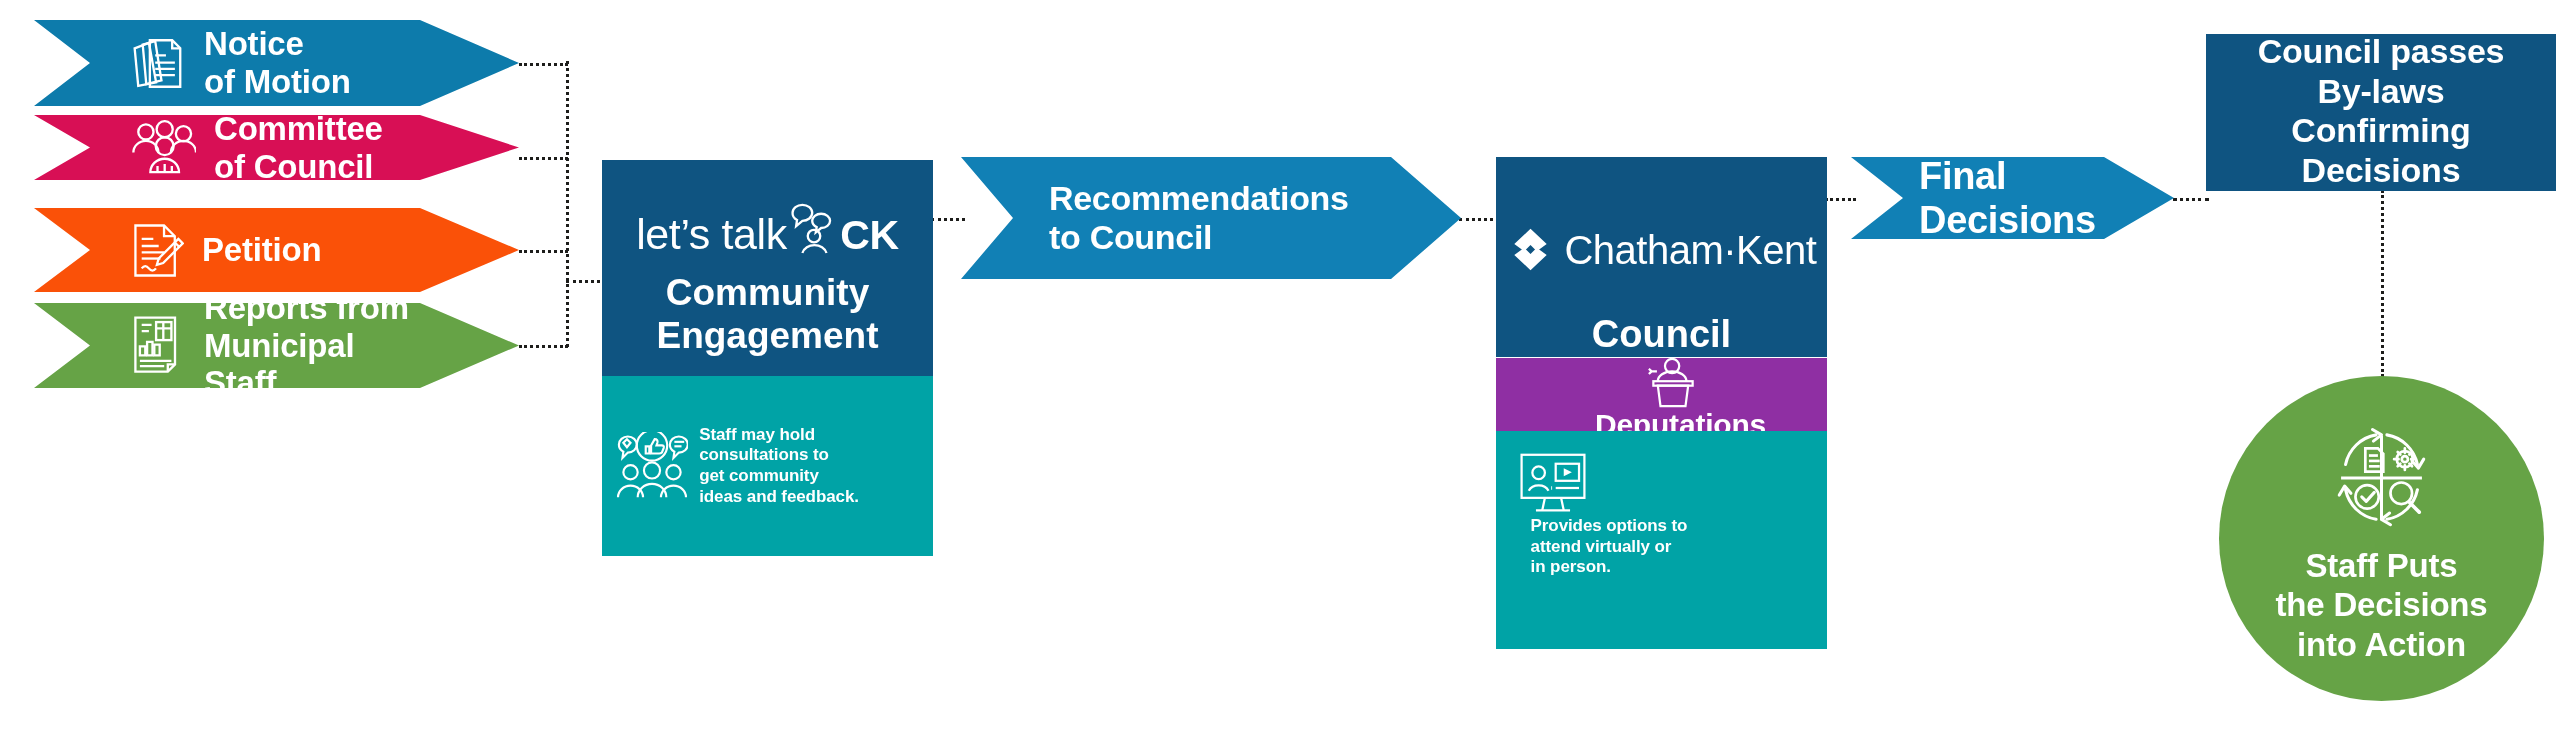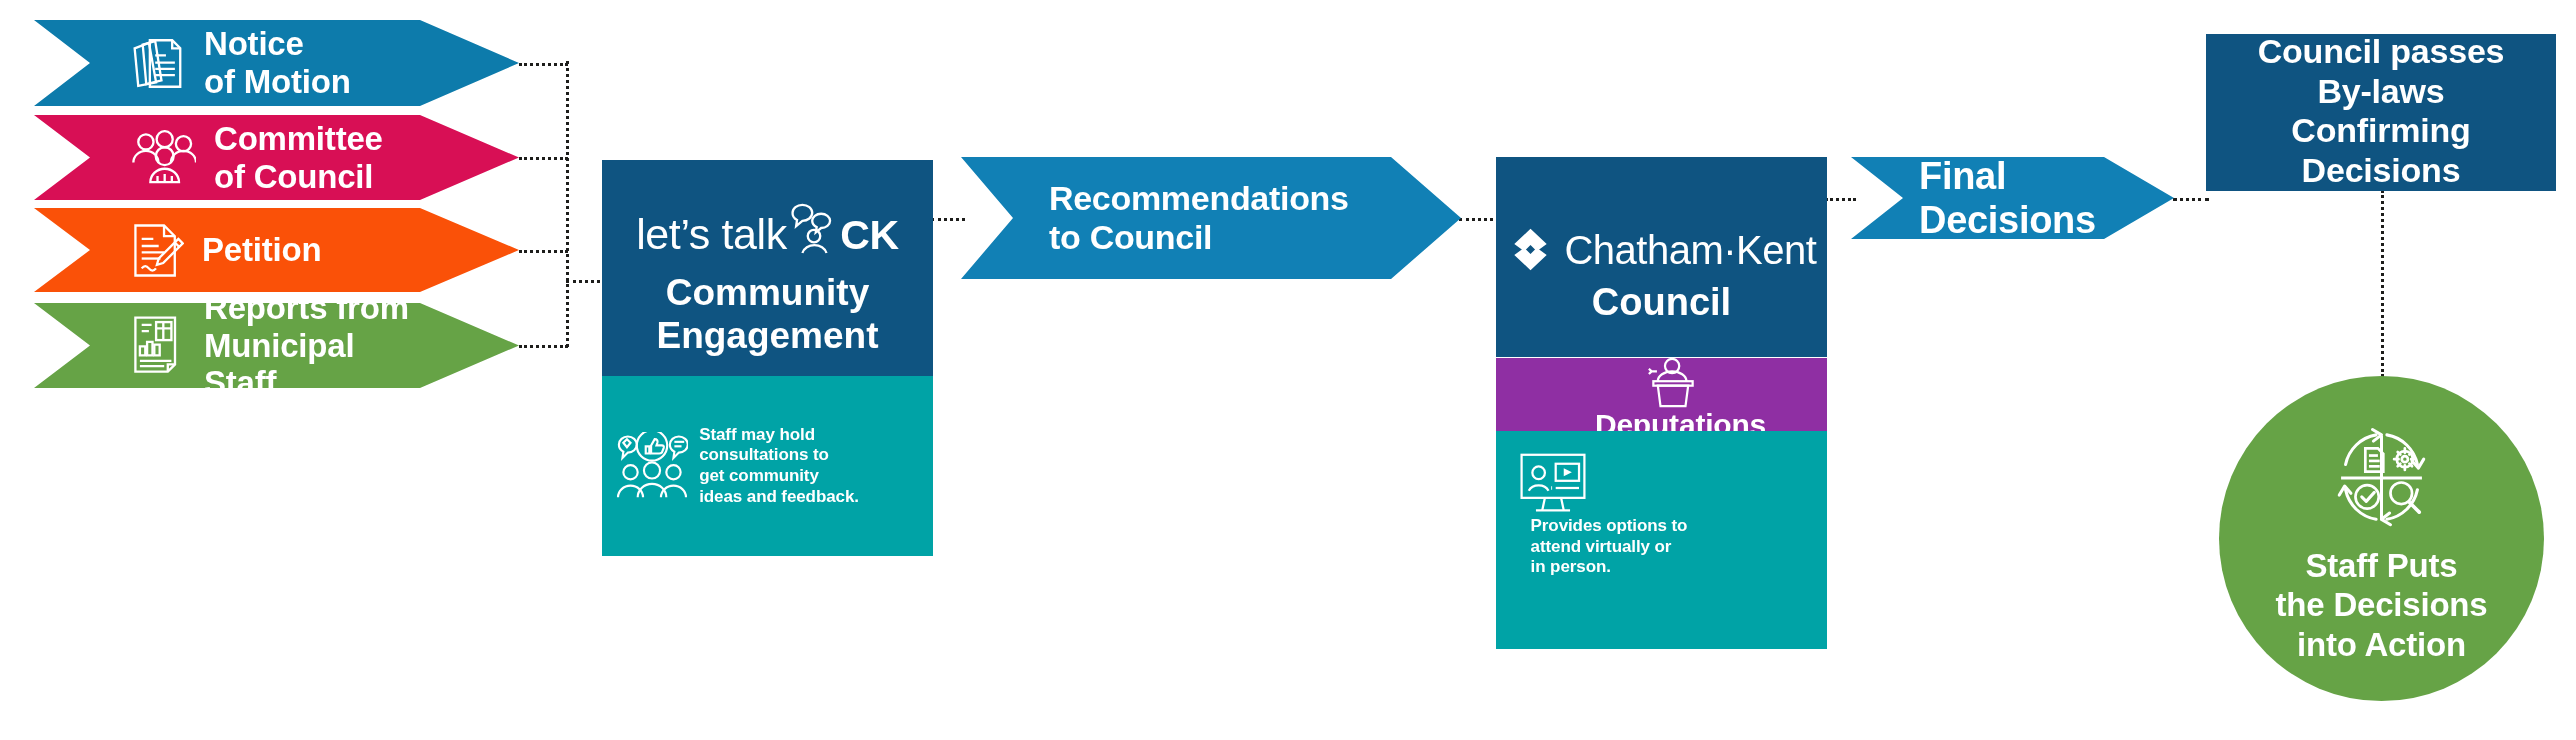--- a/index.html
+++ b/index.html
@@ -110,21 +110,21 @@
         <line x1="30" y1="24" x2="42" y2="24"></line>
         <line x1="30" y1="32" x2="52" y2="32"></line>
         <line x1="30" y1="39" x2="52" y2="39"></line>
         <line x1="30" y1="46" x2="52" y2="46"></line>
       </svg>
     </span>
     <span class="lbl" style="white-space:pre-line;">Notice
 of Motion</span>
   </div>
 
-  <div class="chev" style="left:34px;top:115px;width:485px;height:85px;background:#d80f55;">
+  <div class="chev" style="left:34px;top:115px;width:485px;height:65px;background:#d80f55;">
     <span class="ic">
       <svg width="68" height="56" viewBox="0 0 76 62" fill="none" stroke="#ffffff" stroke-width="2.6">
         <circle cx="20" cy="13" r="8.5"></circle>
         <circle cx="41" cy="10" r="9"></circle>
         <circle cx="62" cy="15" r="8.5"></circle>
         <path d="M6 36 a14 13 0 0 1 28 0"></path>
         <path d="M48 36 a14 13 0 0 1 28 0"></path>
         <circle cx="41" cy="29" r="10"></circle>
         <path d="M25 58 a16 15 0 0 1 32 0 Z"></path>
         <line x1="33" y1="51" x2="33" y2="58"></line>
@@ -215,21 +215,21 @@
 consultations to
 get community
 ideas and feedback.</span>
   </div>
 
   <div class="arrow" style="left:961px;top:157px;width:500px;height:122px;background:#1180b5;">
     <span class="al" style="margin-left:88px;white-space:pre-line;">Recommendations
 to Council</span>
   </div>
 
-  <div class="block ck-head" style="left:1496px;top:157px;width:331px;height:200px;background:#0f5481;">
+  <div class="block ck-head" style="left:1496px;top:157px;width:331px;height:200px;background:#0f5481;gap:32px;">
     <div class="ck-logoline">
       <span>
         <svg width="47" height="45" viewBox="0 0 52 50" fill="#ffffff">
           <path d="M26 2 L44 19 L33 27 L26 20 L19 27 L8 19 Z"></path>
           <path d="M8 31 L19 23 L26 30 L33 23 L44 31 L26 48 Z"></path>
         </svg>
       </span>
       <span class="nm">Chatham·Kent</span>
     </div>
     <div class="ck-council">Council</div>

